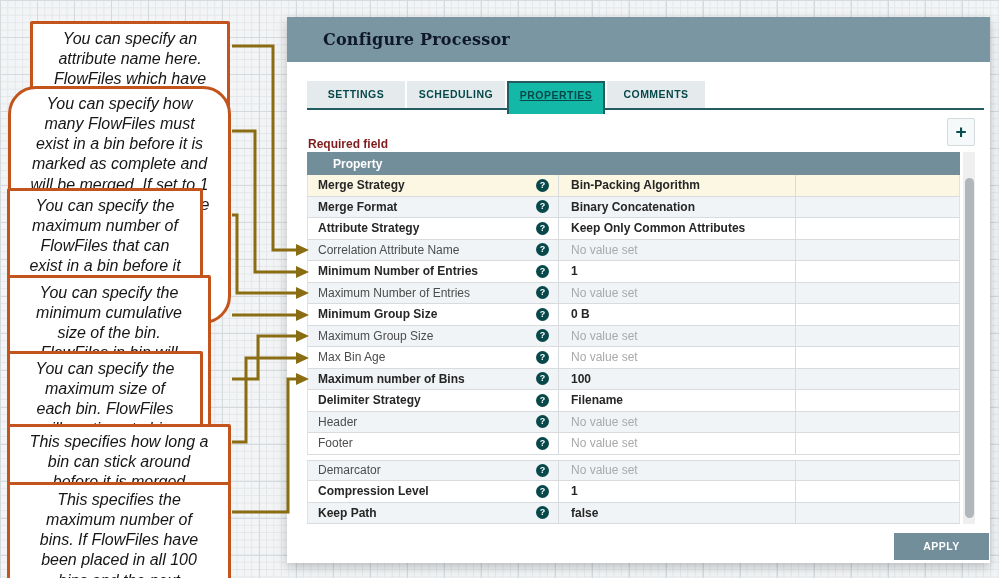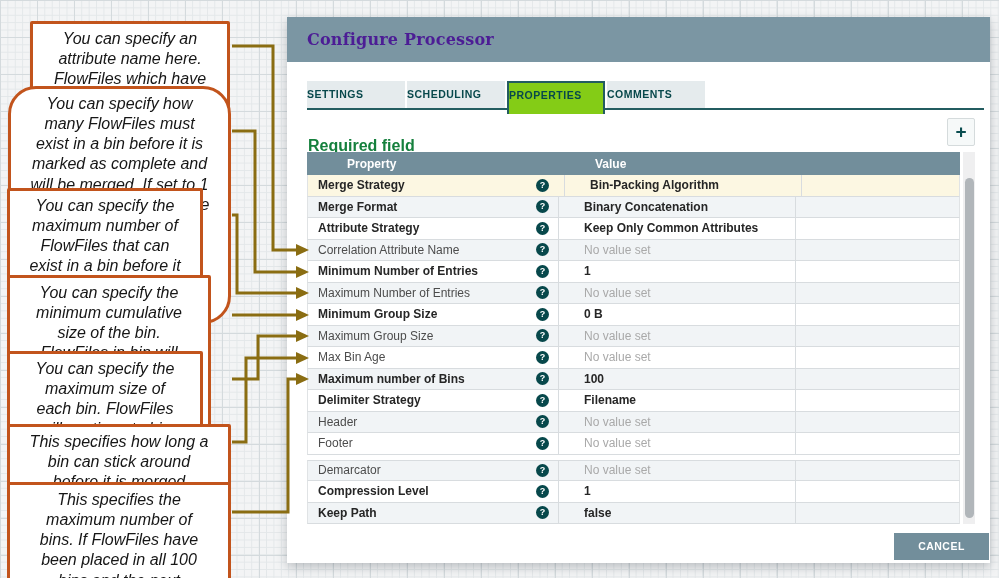--- a/index.html
+++ b/index.html
@@ -30,48 +30,48 @@
   .c7{left:7px;top:482px;width:224px;}
   
   .connectors{position:absolute;left:0;top:0;z-index:6;pointer-events:none;}
   .connectors polyline{fill:none;stroke:var(--connector);stroke-width:3;}
   .connectors polygon{fill:var(--connector);stroke:none;}
   
   .dialog{position:absolute;left:287px;top:17px;width:703px;height:546px;background:#fff;
     box-shadow:0 4px 10px rgba(40,50,60,.28);z-index:4;}
   .dlg-header{position:absolute;left:0;top:0;width:703px;height:45px;background:var(--slate-light);}
   .dlg-title{font-family:"DejaVu Serif","Liberation Serif",serif;font-weight:bold;
-    color:#4c1d95;font-size:16px;line-height:45px;padding-left:20px;letter-spacing:.2px;}
+    color:#0f172a;font-size:16px;line-height:45px;padding-left:36px;letter-spacing:.2px;}
   .tabbar{position:absolute;left:20px;top:64px;width:677px;height:29px;display:flex;
     align-items:flex-start;border-bottom:2px solid var(--teal-border);}
-  .tab{width:98px;height:27px;background:#e5ebed;margin-right:2px;text-align:left;
+  .tab{width:98px;height:27px;background:#e5ebed;margin-right:2px;text-align:center;
     line-height:27px;font-size:10.5px;font-weight:bold;letter-spacing:.5px;color:var(--teal);
     cursor:default;}
-  .tab.active{height:33px;background:#84cc16;border:2px solid var(--teal-border);border-bottom:0;
-    line-height:25px;position:relative;z-index:2;}
-  .required-label{position:absolute;left:21px;top:120px;font-size:16px;font-weight:bold;color:#15803d;}
+  .tab.active{height:33px;background:#14b8a6;border:2px solid var(--teal-border);border-bottom:0;
+    line-height:25px;position:relative;z-index:2;text-decoration:underline;}
+  .required-label{position:absolute;left:21px;top:120px;font-size:12px;font-weight:bold;color:#7f1d1d;}
   .add-btn{position:absolute;left:660px;top:101px;width:28px;height:28px;background:#f6f9f9;
     border:1px solid #d5dbdc;border-radius:2px;color:#0a4d50;font-size:19px;font-weight:bold;
     line-height:25px;text-align:center;}
   
   .ptable{position:absolute;left:20px;top:135px;width:653px;font-size:12px;}
   .thead{display:flex;height:23px;background:var(--slate);color:#fff;font-weight:bold;align-items:center;}
-  .th-prop{width:250px;padding-left:10px;margin-left:30px;}
+  .th-prop{width:250px;padding-left:26px;}
   .th-val{width:238px;padding-left:8px;}
   .prow{display:flex;height:21.5px;align-items:stretch;background:#fff;
     border-bottom:1px solid var(--line);border-left:1px solid #e0e3e5;border-right:1px solid #e0e3e5;}
   .prow:nth-child(even){background:var(--stripe);}
-  .prow.hl{background:var(--hl-row);gap:6px;}
+  .prow.hl{background:var(--hl-row);}
   .prow.gap{margin-top:5px;border-top:1px solid var(--line);}
   .cell-prop{width:250px;display:flex;align-items:center;padding-left:10px;}
   .cell-prop .plabel{flex:1;color:#4c4c4c;}
   .prow.req .plabel{font-weight:bold;color:#262626;}
   .help-icon{width:13px;height:13px;border-radius:50%;background:var(--teal);color:#fff;
     font-size:9px;font-weight:bold;line-height:13px;text-align:center;margin-right:9px;flex:none;}
-  .cell-val{width:238px;display:flex;align-items:center;padding-left:25px;
+  .cell-val{width:238px;display:flex;align-items:center;padding-left:12px;
     border-left:1px solid var(--line);border-right:1px solid var(--line);color:#262626;font-weight:bold;}
   .cell-val.unset{color:#a9a9a9;font-weight:normal;}
   .cell-rest{flex:1;}
   
   .scroll-track{position:absolute;left:676px;top:135px;width:12px;height:372px;background:#efeff0;}
   .scroll-thumb{position:absolute;left:677.5px;top:161px;width:9px;height:340px;background:#b1b6ba;border-radius:5px;}
   
   .dlg-buttons{position:absolute;right:1px;bottom:3px;display:flex;}
   .btn{height:27px;text-align:center;line-height:27px;font-size:10.5px;font-weight:bold;
     letter-spacing:.5px;cursor:default;}
@@ -118,21 +118,20 @@
         <div class="tab active">PROPERTIES</div>
         <div class="tab">COMMENTS</div>
       </div>
 
     <div class="required-label">Required field</div>
     <div class="add-btn"><span>+</span></div>
 
     <div class="ptable">
       <div class="thead">
         <div class="th-prop">Property</div>
-        <div class="th-val">Value</div>
         <div class="cell-rest"></div>
       </div>
       <div id="prows">
           <div class="prow req hl">
     <div class="cell-prop">
       <span class="plabel">Merge Strategy</span>
       <span class="help-icon">?</span>
     </div>
     <div class="cell-val">Bin-Packing Algorithm</div>
     <div class="cell-rest"></div>
@@ -257,21 +256,21 @@
     <div class="cell-val">false</div>
     <div class="cell-rest"></div>
   </div>
         </div>
     </div>
 
     <div class="scroll-track"></div>
     <div class="scroll-thumb"></div>
 
     <div class="dlg-buttons">
-      <div class="btn btn-apply">CANCEL</div>
+      <div class="btn btn-apply">APPLY</div>
     </div>
   </div>
 
   <svg class="connectors" width="999" height="578">
     <g>
       <polyline points="232,46 273,46 273,250 296,250"></polyline>
         <polygon points="296,244 309,250 296,256"></polygon>
     </g>
     <g>
       <polyline points="232,131 255,131 255,272 296,272"></polyline>

